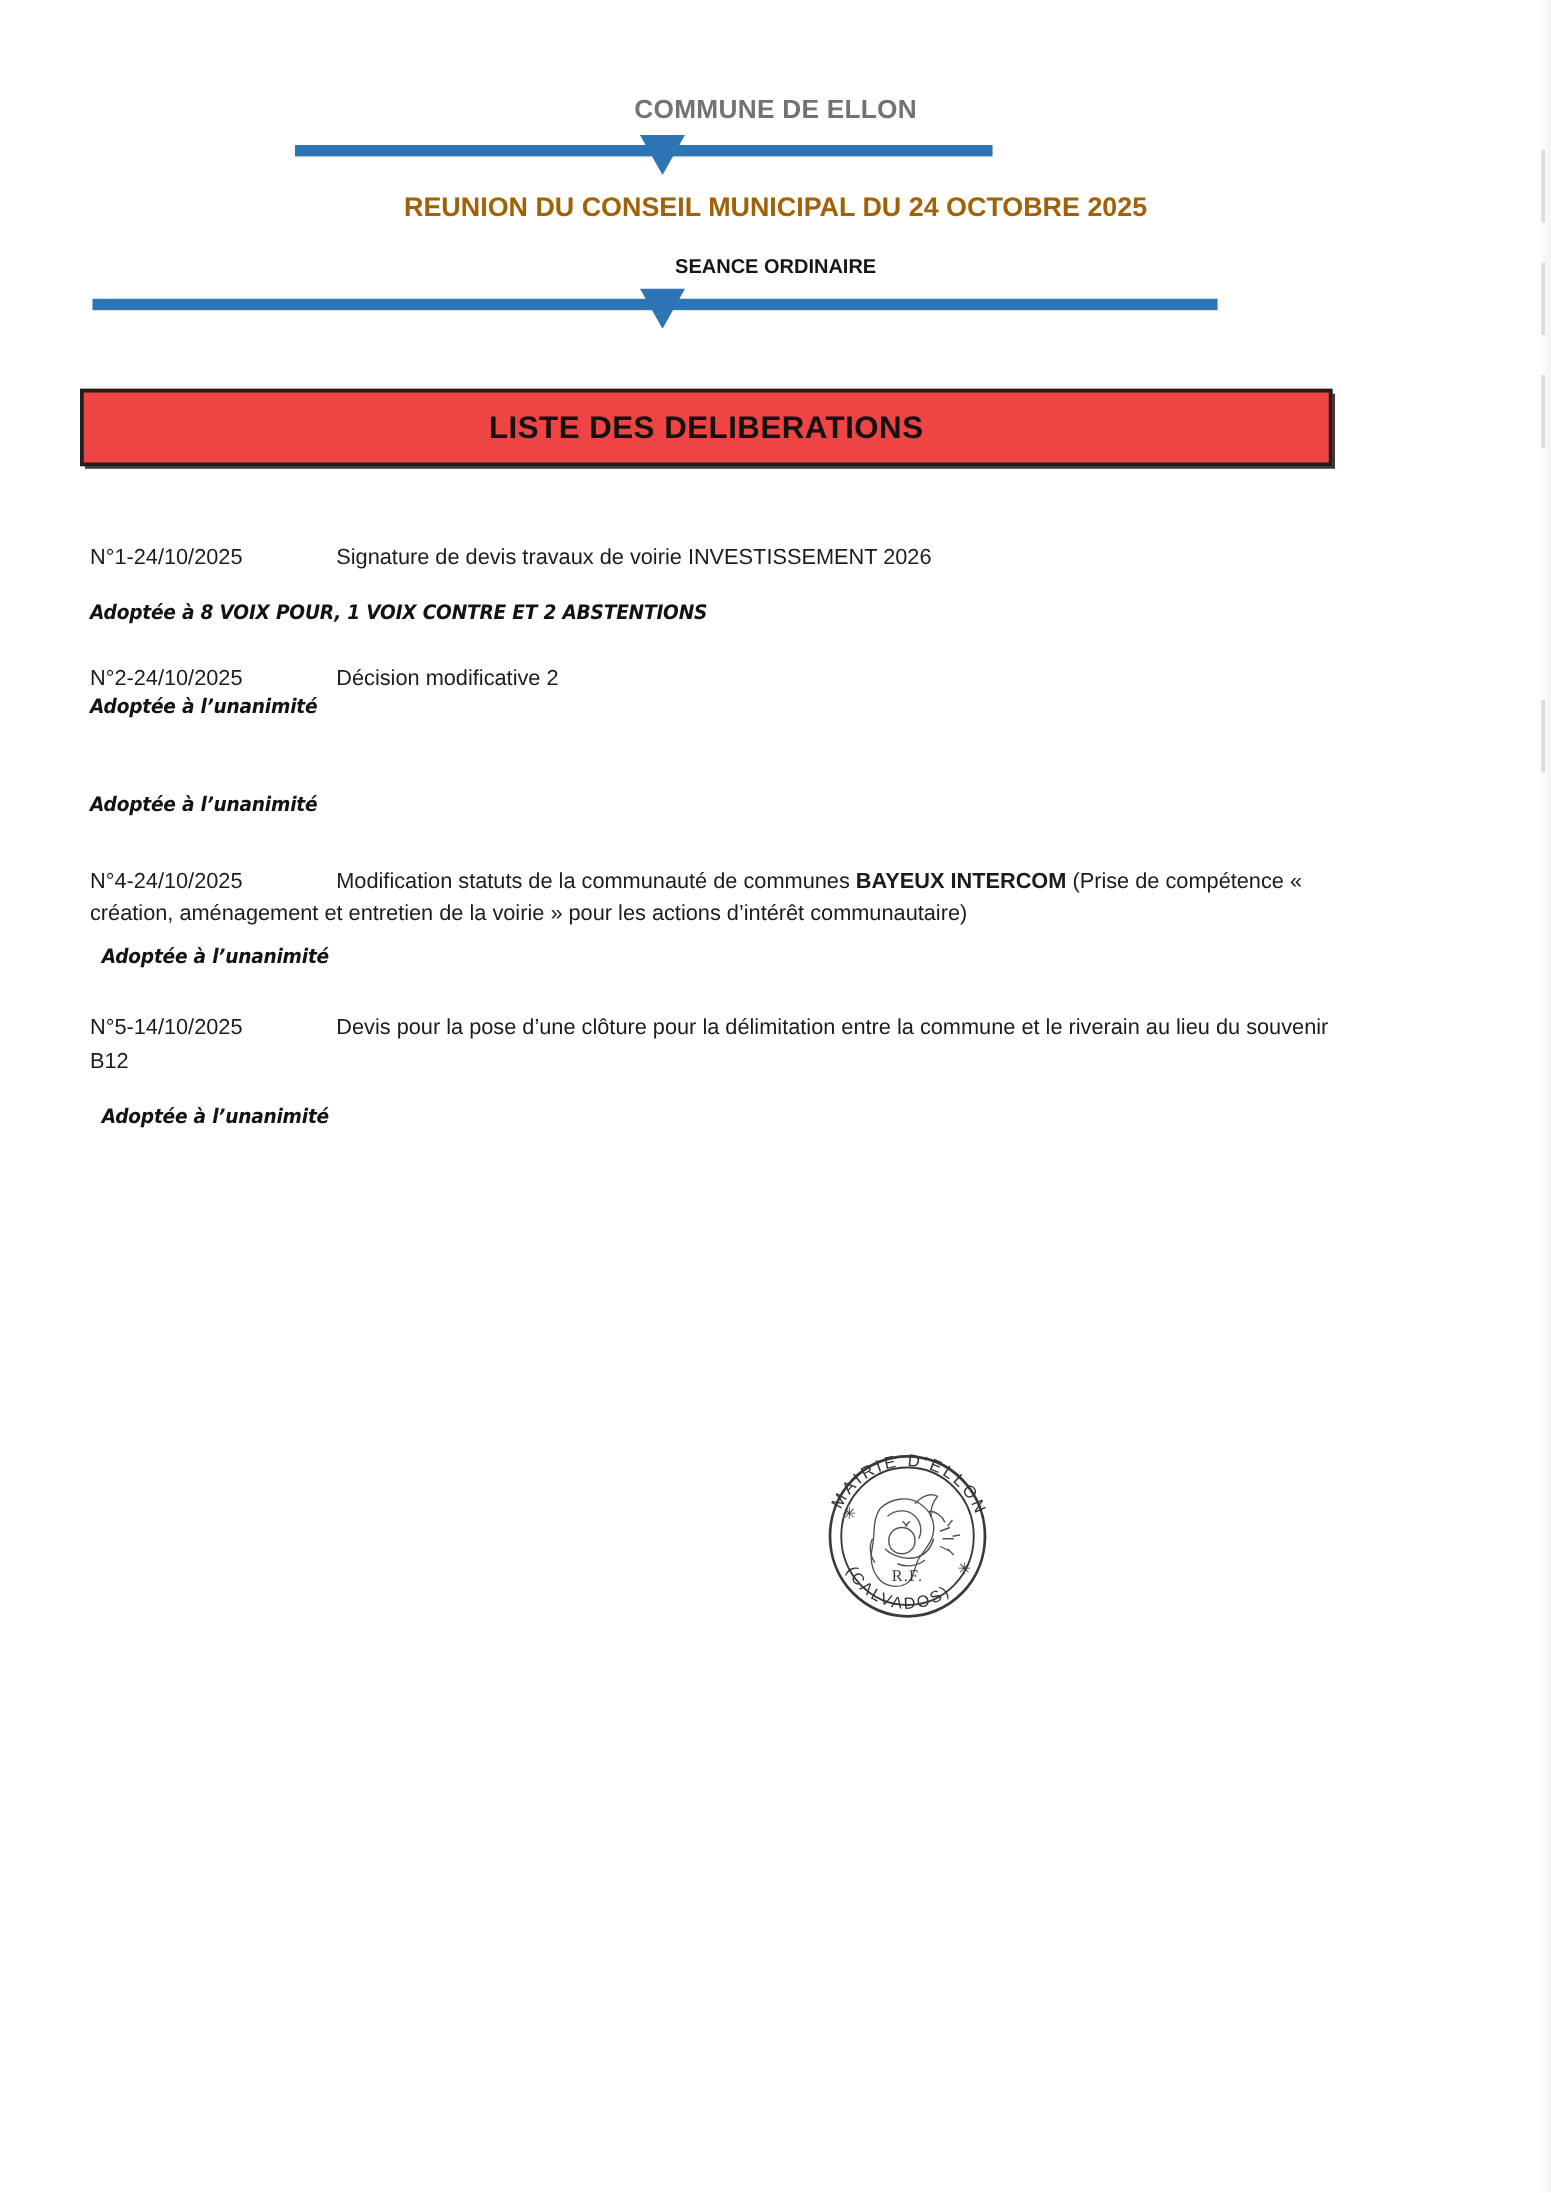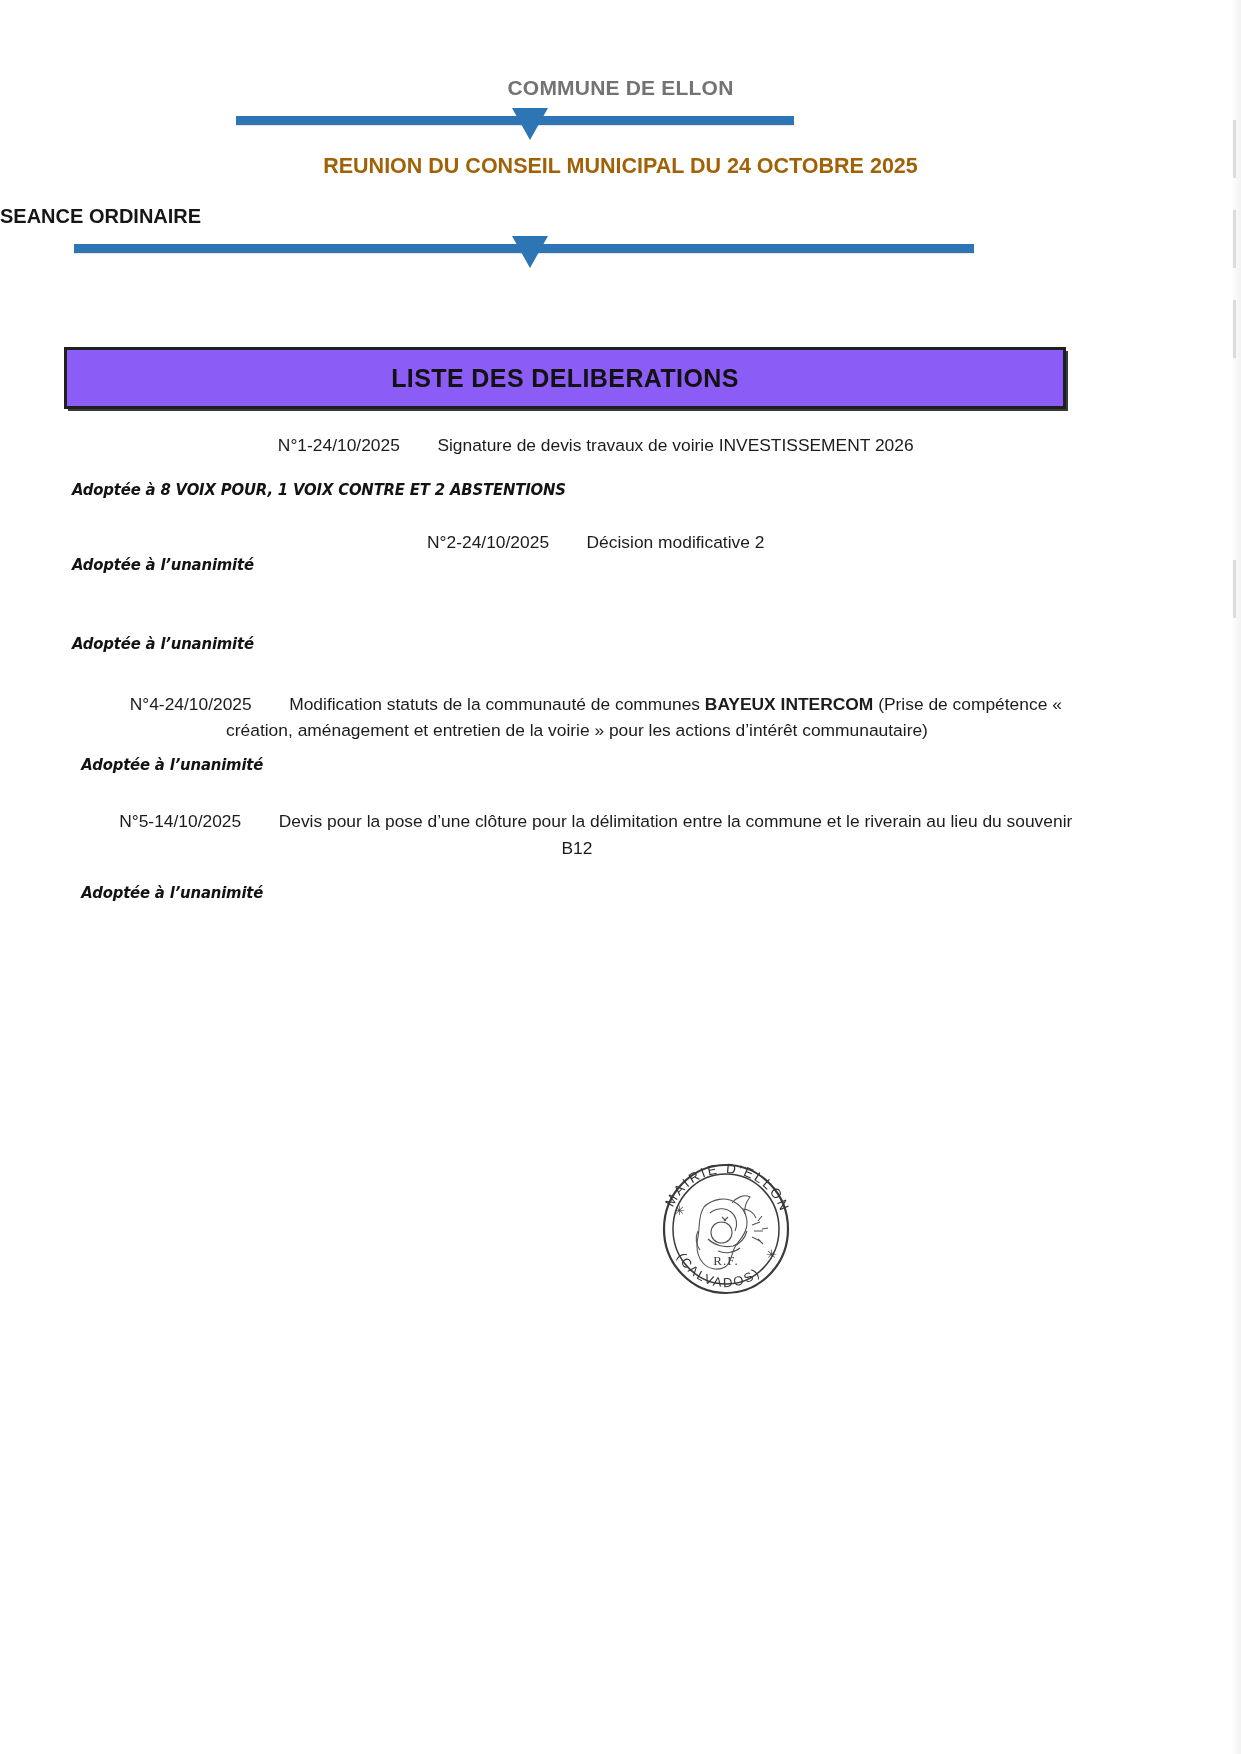--- a/index.html
+++ b/index.html
@@ -67,40 +67,39 @@
   .blue-tri.tri2 { left: 512px; }
 
   .subtitle1 {
     text-align: center;
     font-weight: bold;
     font-size: 21.5px;
     color: #a16207;
     margin-top: 8px;
   }
   .subtitle2 {
-    text-align: left;
-    font-weight: bold;
-    font-size: 20px;
+    text-align: center;
+    font-weight: bold;
+    font-size: 16px;
     color: #161616;
     margin-top: 26px;
   }
 
   .title-box {
     position: absolute;
     left: 64px;
     top: 311px;
     width: 996px;
     height: 56px;
     border: 3px solid #1f1f1f;
     box-shadow: 3px 3px 0 -1px rgba(25,25,25,0.85);
     display: flex;
     align-items: center;
     justify-content: center;
-    background: #8b5cf6;
-    margin-top: 36px;
+    background: #ef4444;
   }
   .title-box .txt {
     font-weight: bold;
     font-size: 25px;
     letter-spacing: 0.4px;
     color: #121212;
   }
 
   
   .body-zone {
@@ -111,21 +110,21 @@
   }
 
   .delib {
     margin-bottom: 0;
   }
 
   .delib-line {
     font-size: 17.4px;
     line-height: 1.5;
     color: #1c1c1c;
-    text-align: center;
+    text-align: left;
   }
 
   .delib-ref {
     display: inline-block;
     min-width: 197px;
     font-size: 17.4px;
   }
 
   .delib-body { font-size: 17.4px; }
 

